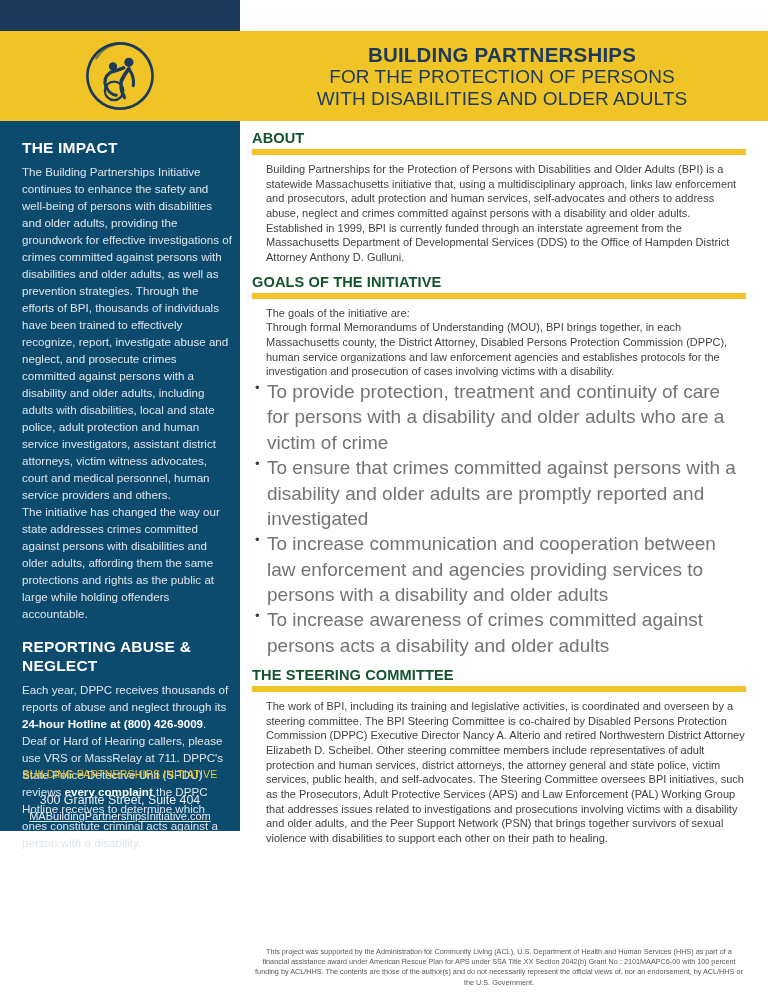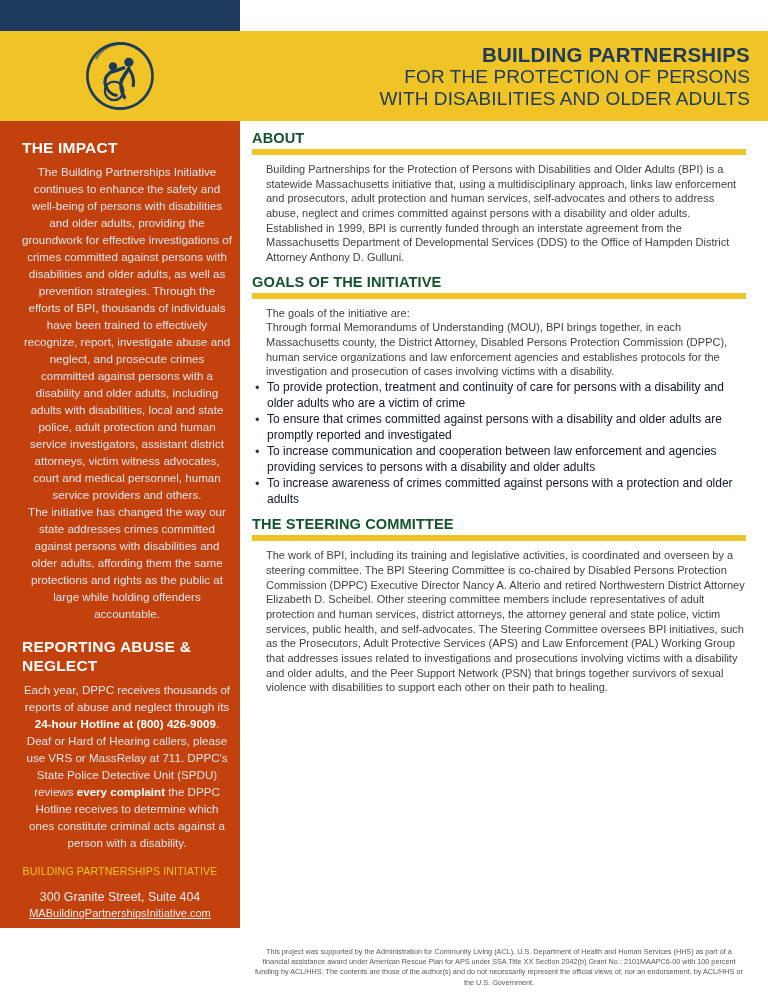--- a/index.html
+++ b/index.html
@@ -43,62 +43,62 @@
     display: flex;
     align-items: center;
     justify-content: center;
     flex: 0 0 240px;
   }
 
   .logo-wrap svg { display: block; }
 
   .header-titles {
     flex: 1 1 auto;
-    text-align: right;
+    text-align: center;
     color: #1b3a5c;
-    padding-right: 18px;
+    padding-right: 4px;
     line-height: 1.14;
   }
 
   .title-main {
     font-size: 20.5px;
     font-weight: bold;
     letter-spacing: 0.2px;
   }
   .title-sub {
     font-size: 19px;
     font-weight: normal;
     letter-spacing: 0.1px;
   }
 
   
   .sidebar {
     position: absolute;
     left: 0; top: 121px;
     width: 240px;
-    height: 807px;
-    background: #c2410c;
+    height: 710px;
+    background: #0c4a6e;
     color: #e9edf2;
     padding: 18px 8px 8px 22px;
   }
 
   .sb-heading {
     font-size: 15.5px;
     font-weight: bold;
     color: #ffffff;
     letter-spacing: 0.2px;
     line-height: 1.22;
     margin-bottom: 6px;
   }
 
   .sb-body {
     font-size: 11.6px;
     line-height: 1.465;
     color: #dfe5ec;
-    text-align: center;
+    text-align: left;
   }
   .sb-body b { font-weight: bold; color: #ffffff; }
 
   .sb-gap { height: 16px; }
 
   .sb-footer {
     position: absolute;
     left: 0;
     bottom: 8px;
     width: 240px;
@@ -159,23 +159,23 @@
   .sec-block { margin-bottom: 9px; }
 
   ul.goals {
     list-style: none;
     margin: 0;
     padding: 0;
   }
   ul.goals li {
     position: relative;
     padding-left: 15px;
-    font-size: 12px;
+    font-size: 19px;
     line-height: 1.335;
-    color: #0f172a;
+    color: #737373;
   }
   ul.goals li:before {
     content: "\2022";
     position: absolute;
     left: 3px;
     top: 0;
     color: #3f3f3f;
     font-size: 13.1px;
   }
 
@@ -262,21 +262,21 @@
 
     <div class="sec-block">
       <div class="sec-heading">GOALS OF THE INITIATIVE</div>
       <div class="rule"></div>
       <div class="sec-body">The goals of the initiative are:</div>
       <div class="sec-body">Through formal Memorandums of Understanding (MOU), BPI brings together, in each Massachusetts county, the District Attorney, Disabled Persons Protection Commission (DPPC), human service organizations and law enforcement agencies and establishes protocols for the investigation and prosecution of cases involving victims with a disability.</div>
       <ul class="goals">
         <li>To provide protection, treatment and continuity of care for persons with a disability and older adults who are a victim of crime</li>
         <li>To ensure that crimes committed against persons with a disability and older adults are promptly reported and investigated</li>
         <li>To increase communication and cooperation between law enforcement and agencies providing services to persons with a disability and older adults</li>
-        <li>To increase awareness of crimes committed against persons with a protection and older adults</li>
+        <li>To increase awareness of crimes committed against persons acts a disability and older adults</li>
       </ul>
     </div>
 
     <div class="sec-block">
       <div class="sec-heading">THE STEERING COMMITTEE</div>
       <div class="rule"></div>
       <div class="sec-body">The work of BPI, including its training and legislative activities, is coordinated and overseen by a steering committee. The BPI Steering Committee is co-chaired by Disabled Persons Protection Commission (DPPC) Executive Director Nancy A. Alterio and retired Northwestern District Attorney Elizabeth D. Scheibel. Other steering committee members include representatives of adult protection and human services, district attorneys, the attorney general and state police, victim services, public health, and self-advocates. The Steering Committee oversees BPI initiatives, such as the Prosecutors, Adult Protective Services (APS) and Law Enforcement (PAL) Working Group that addresses issues related to investigations and prosecutions involving victims with a disability and older adults, and the Peer Support Network (PSN) that brings together survivors of sexual violence with disabilities to support each other on their path to healing.</div>
     </div>
 
     <div class="footnote">This project was supported by the Administration for Community Living (ACL), U.S. Department of Health and Human Services (HHS) as part of a financial assistance award under American Rescue Plan for APS under SSA Title XX Section 2042(b) Grant No.: 2101MAAPC6-00 with 100 percent funding by ACL/HHS.  The contents are those of the author(s) and do not necessarily represent the official views of, nor an endorsement, by ACL/HHS or the U.S. Government.</div>

